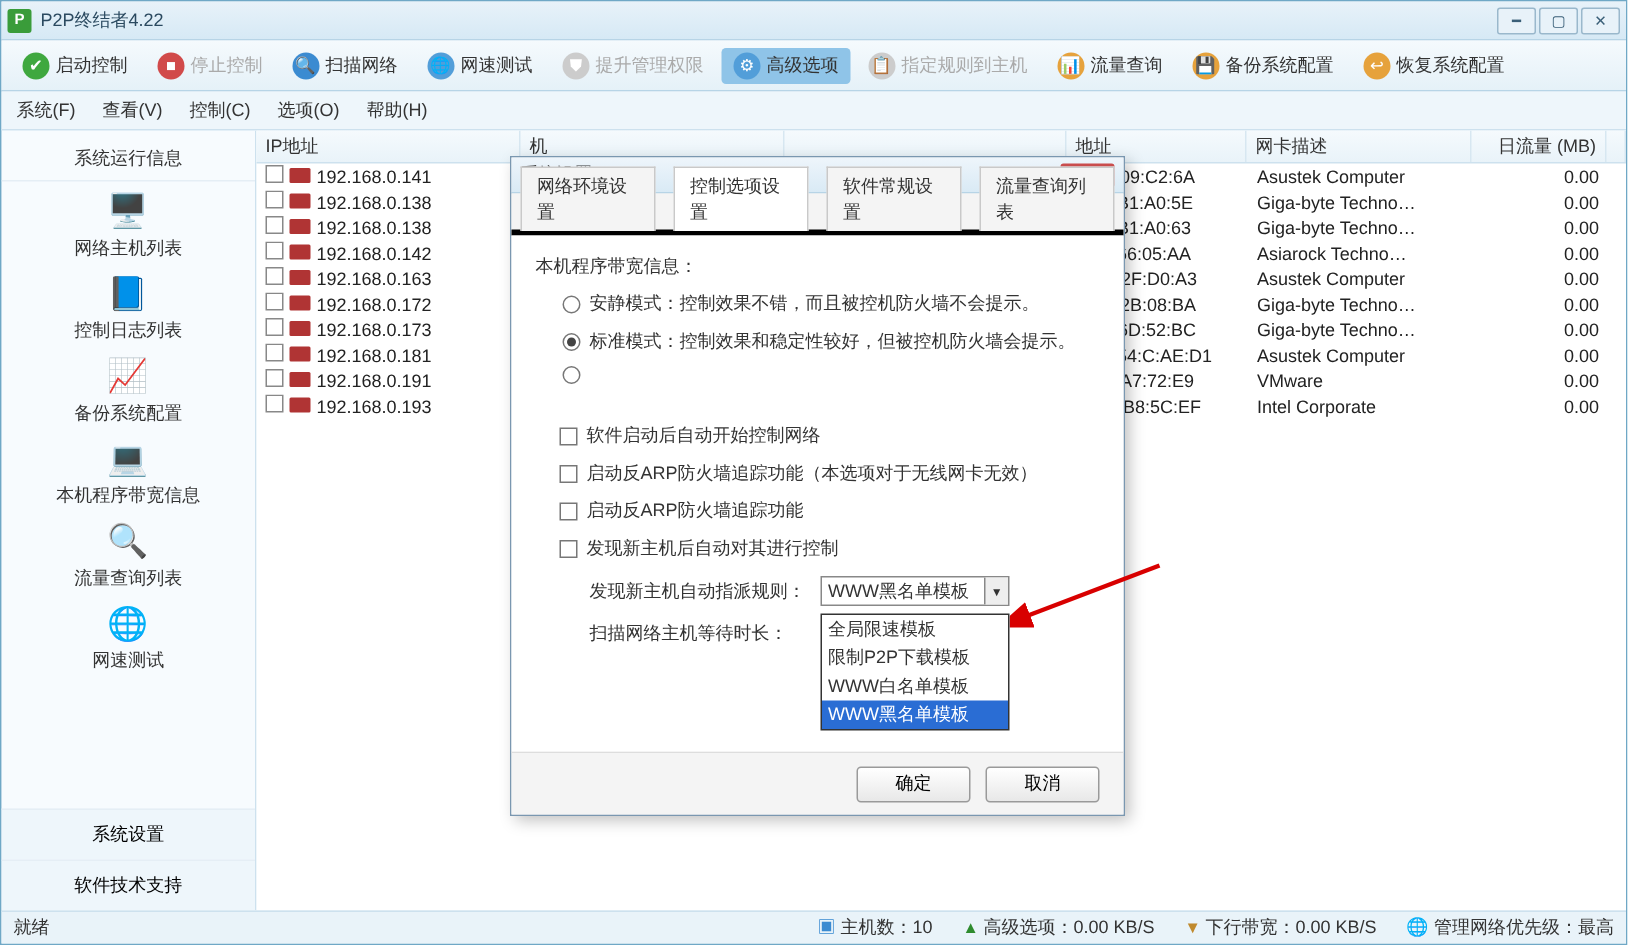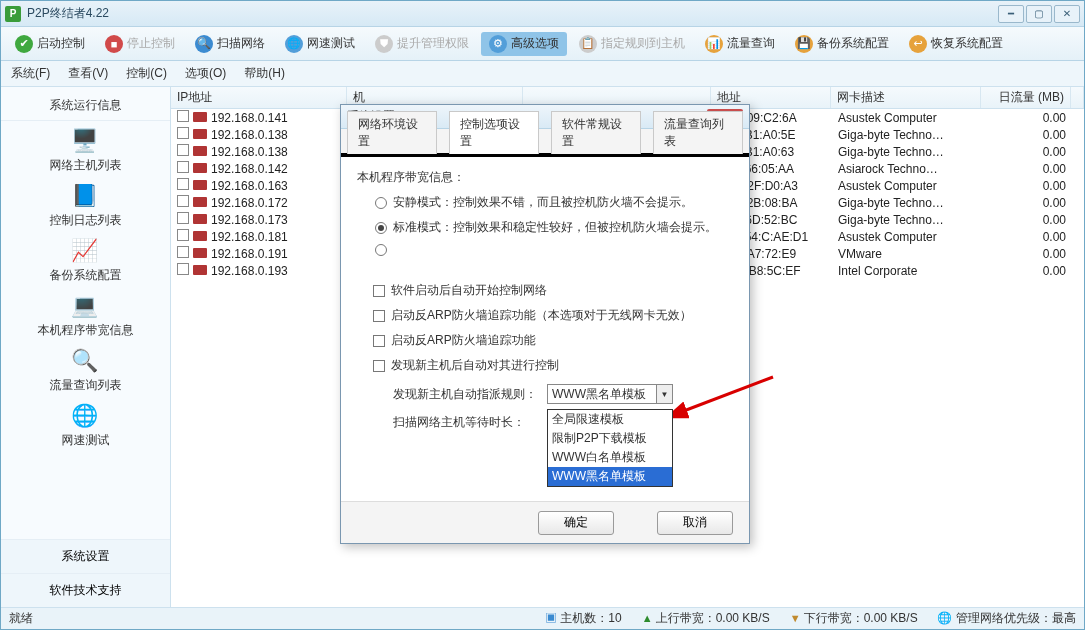--- a/index.html
+++ b/index.html
@@ -51,21 +51,21 @@
 .radio.sel::after{ content:""; width:6px; height:6px; background:#444; border-radius:50%;}
 .chk-row{ display:flex; align-items:center; gap:6px; margin:8px 0 8px 16px;}
 .chk{ width:12px; height:12px; border:1px solid #777; background:#fff;}
 .form-row{ display:flex; align-items:center; gap:10px; margin:10px 0 0 36px;}
 .combo{ position:relative; width:126px; height:20px; border:1px solid #888; background:#fff; display:flex; align-items:center; padding:0 18px 0 4px;}
 .combo .drop{ position:absolute; right:0; top:0; width:16px; height:100%; border-left:1px solid #888; background:#eee; display:flex;align-items:center;justify-content:center; font-size:8px;}
 .dropdown{ position:absolute; left:206px; top:252px; width:126px; border:1px solid #333; background:#fff; z-index:10;}
 .dropdown .opt{ padding:1px 4px; }
 .dropdown .opt.sel{ background:#2a6dd4; color:#fff;}
 .dlg-foot{ height:42px; display:flex; align-items:center; justify-content:flex-end; gap:10px; padding:0 16px; background:#f4f4f4; border-top:1px solid #ddd;}
-.btn{ width:76px; height:24px; border:1px solid #9a9a9a; background:linear-gradient(#fff,#e8e8e8); border-radius:3px; display:flex;align-items:center;justify-content:center;margin-left:33px;}
+.btn{ width:76px; height:24px; border:1px solid #9a9a9a; background:linear-gradient(#fff,#e8e8e8); border-radius:3px; display:flex;align-items:center;justify-content:center;}
 .arrow-anno{ position:absolute; pointer-events:none; }
 </style>
 </head>
 <body>
 
 <div class="window">
   <div class="titlebar">
     <div class="app-icon">P</div>
     <div class="title">P2P终结者4.22</div>
     <div class="winbtns">
@@ -261,21 +261,21 @@
             <div class="cell" style="width:12px"></div>
           </div>
         </div>
     </div>
   </div>
 
   <div class="statusbar">
     <span>就绪</span>
     <div class="status-right">
       <span><span style="color:#3b8bd1">▣ </span><span>主机数：10</span></span>
-      <span><span class="arrow up">▲ </span><span>上行带宽：0.00 KB/S</span></span>
+      <span><span class="arrow up">▲ </span><span>高级选项：0.00 KB/S</span></span>
       <span><span class="arrow down">▼ </span><span>下行带宽：0.00 KB/S</span></span>
       <span><span style="color:#3b8bd1">🌐 </span><span>管理网络优先级：最高</span></span>
     </div>
   </div>
 </div>
 
 <div class="dialog">
   <div class="dlg-title">
     <span>系统设置</span>
     <div class="dlg-close">✕</div>

